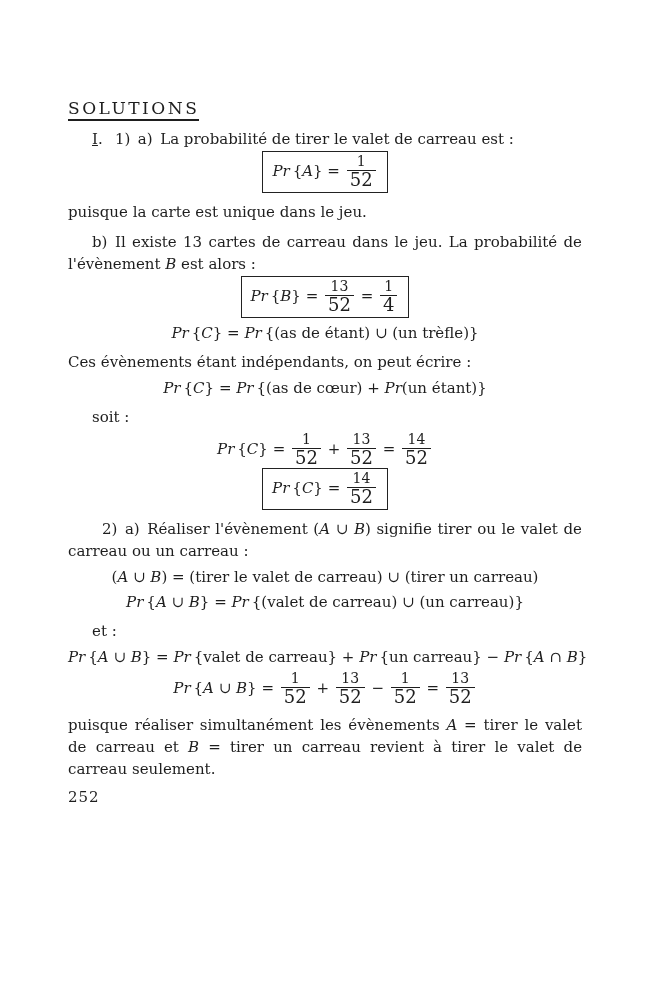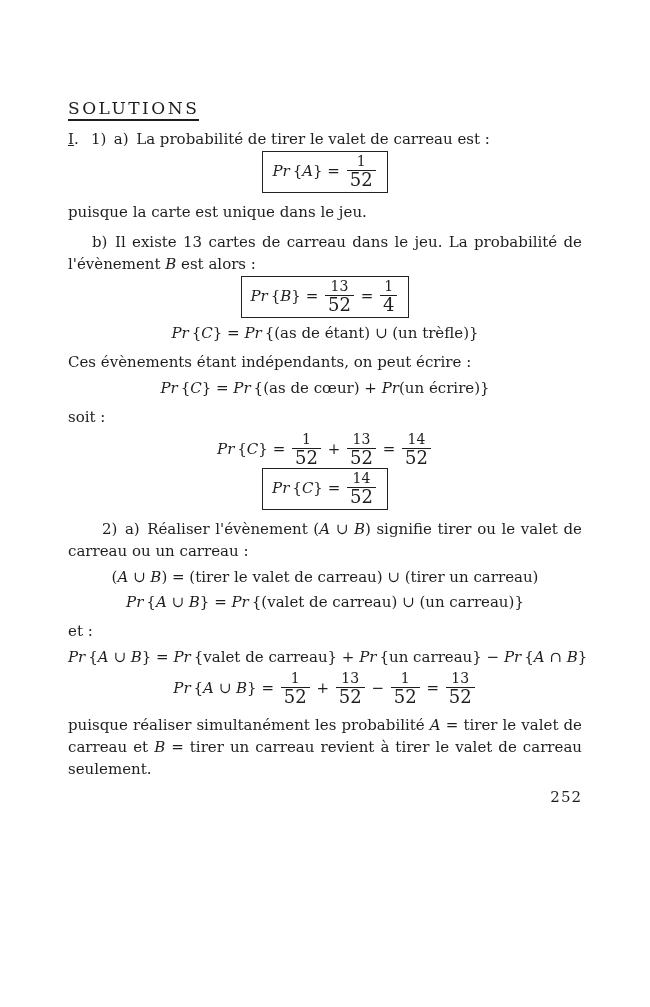--- a/index.html
+++ b/index.html
@@ -20,21 +20,21 @@
     font-weight:normal;
     letter-spacing:2.5px;
     line-height:24px;
   }
   .title .underlined { border-bottom:2px solid #1e1e1e; padding-bottom:1px; }
   .body {
     margin:8px 0 0 0;
     line-height:22px;
     text-align:justify;
   }
-  .no-just { text-align:left; }
+  .no-just { text-align:left;margin-left:24px; }
   .indent { text-indent:24px; }
   .indent-lg { text-indent:34px; }
   .romnum { text-decoration:underline; }
   .mi { font-style:italic; }
   .mr { font-style:normal; }
   .eqline {
     margin:5px 0 0 0;
     text-align:center;
     line-height:20px;
     white-space:nowrap;
@@ -62,21 +62,21 @@
     font-size:14px;
   }
   .frac .den {
     display:block;
     padding:1px 3px 0 3px;
     line-height:16px;
     font-size:18px;
   }
   .pageno {
     margin-top:8px;
-    text-align:right;
+    text-align:left;
     font-size:15px;
     letter-spacing:1px;
   }
 </style>
 </head>
 <body>
 
 <div class="page">
 
   <h1 class="title"><span class="underlined">SOLUTIONS</span></h1>
@@ -89,21 +89,21 @@
 
   <p class="body indent"><span>b) Il existe 13 cartes de carreau dans le jeu. La probabilité de l'évènement </span><span class="mi">B</span><span> est alors&nbsp;:</span></p>
 
   <div class="eqline mt6"><span class="eqbox"><span class="mi">Pr</span><span class="mr"> {</span><span class="mi">B</span><span class="mr">} = </span><span class="frac"><span class="num">13</span><span class="den">52</span></span><span class="mr"> = </span><span class="frac"><span class="num">1</span><span class="den">4</span></span></span></div>
 
 
   <div class="eqline"><span class="mi">Pr</span><span class="mr"> {</span><span class="mi">C</span><span class="mr">} = </span><span class="mi">Pr</span><span class="mr"> {(as de étant) ∪ (un trèfle)}</span></div>
 
   <p class="body">Ces évènements étant indépendants, on peut écrire&nbsp;:</p>
 
-  <div class="eqline"><span class="mi">Pr</span><span class="mr"> {</span><span class="mi">C</span><span class="mr">} = </span><span class="mi">Pr</span><span class="mr"> {(as de cœur) + </span><span class="mi">Pr</span><span class="mr">(un écrire)}</span></div>
+  <div class="eqline"><span class="mi">Pr</span><span class="mr"> {</span><span class="mi">C</span><span class="mr">} = </span><span class="mi">Pr</span><span class="mr"> {(as de cœur) + </span><span class="mi">Pr</span><span class="mr">(un étant)}</span></div>
 
   <p class="body no-just">soit&nbsp;:</p>
 
   <div class="eqline mt4"><span class="mi">Pr</span><span class="mr"> {</span><span class="mi">C</span><span class="mr">} = </span><span class="frac"><span class="num">1</span><span class="den">52</span></span><span class="mr"> + </span><span class="frac"><span class="num">13</span><span class="den">52</span></span><span class="mr"> = </span><span class="frac"><span class="num">14</span><span class="den">52</span></span></div>
 
   <div class="eqline mt6"><span class="eqbox"><span class="mi">Pr</span><span class="mr"> {</span><span class="mi">C</span><span class="mr">} = </span><span class="frac"><span class="num">14</span><span class="den">52</span></span></span></div>
 
   <p class="body indent-lg"><span>2) a) Réaliser l'évènement (</span><span class="mi">A</span><span> ∪ </span><span class="mi">B</span><span>) signifie tirer ou le valet de carreau ou un carreau&nbsp;:</span></p>
 
   <div class="eqline"><span class="mr">(</span><span class="mi">A</span><span class="mr"> ∪ </span><span class="mi">B</span><span class="mr">) = (tirer le valet de carreau) ∪ (tirer un carreau)</span></div>
@@ -111,17 +111,17 @@
 
 
   <div class="eqline"><span class="mi">Pr</span><span class="mr"> {</span><span class="mi">A</span><span class="mr"> ∪ </span><span class="mi">B</span><span class="mr">} = </span><span class="mi">Pr</span><span class="mr"> {(valet de carreau) ∪ (un carreau)}</span></div>
 
   <p class="body no-just">et&nbsp;:</p>
 
   <div class="eqline"><span class="mi">Pr</span><span class="mr"> {</span><span class="mi">A</span><span class="mr"> ∪ </span><span class="mi">B</span><span class="mr">} = </span><span class="mi">Pr</span><span class="mr"> {valet de carreau} + </span><span class="mi">Pr</span><span class="mr"> {un carreau} − </span><span class="mi">Pr</span><span class="mr"> {</span><span class="mi">A</span><span class="mr"> ∩ </span><span class="mi">B</span><span class="mr">}</span></div>
 
   <div class="eqline mt4"><span class="mi">Pr</span><span class="mr"> {</span><span class="mi">A</span><span class="mr"> ∪ </span><span class="mi">B</span><span class="mr">} = </span><span class="frac"><span class="num">1</span><span class="den">52</span></span><span class="mr"> + </span><span class="frac"><span class="num">13</span><span class="den">52</span></span><span class="mr"> − </span><span class="frac"><span class="num">1</span><span class="den">52</span></span><span class="mr"> = </span><span class="frac"><span class="num">13</span><span class="den">52</span></span></div>
 
-  <p class="body mt8"><span>puisque réaliser simultanément les probabilité </span><span class="mi">A</span><span> = tirer le valet de carreau et </span><span class="mi">B</span><span> = tirer un carreau revient à tirer le valet de carreau seulement.</span></p>
+  <p class="body mt8"><span>puisque réaliser simultanément les évènements </span><span class="mi">A</span><span> = tirer le valet de carreau et </span><span class="mi">B</span><span> = tirer un carreau revient à tirer le valet de carreau seulement.</span></p>
 
   <div class="pageno">252</div>
 
 </div>
 
 </body></html>

